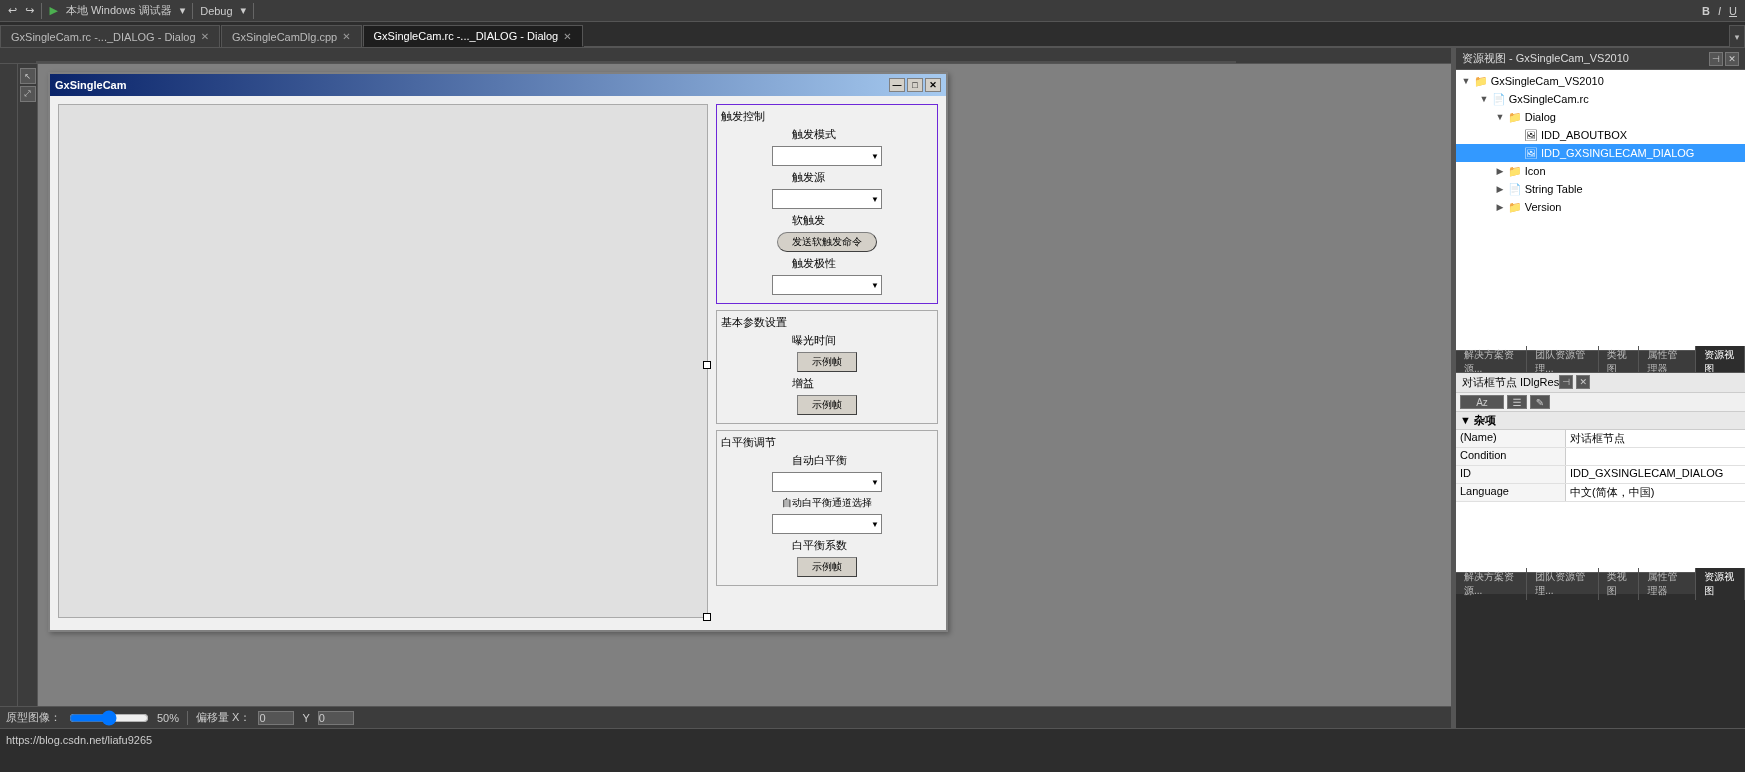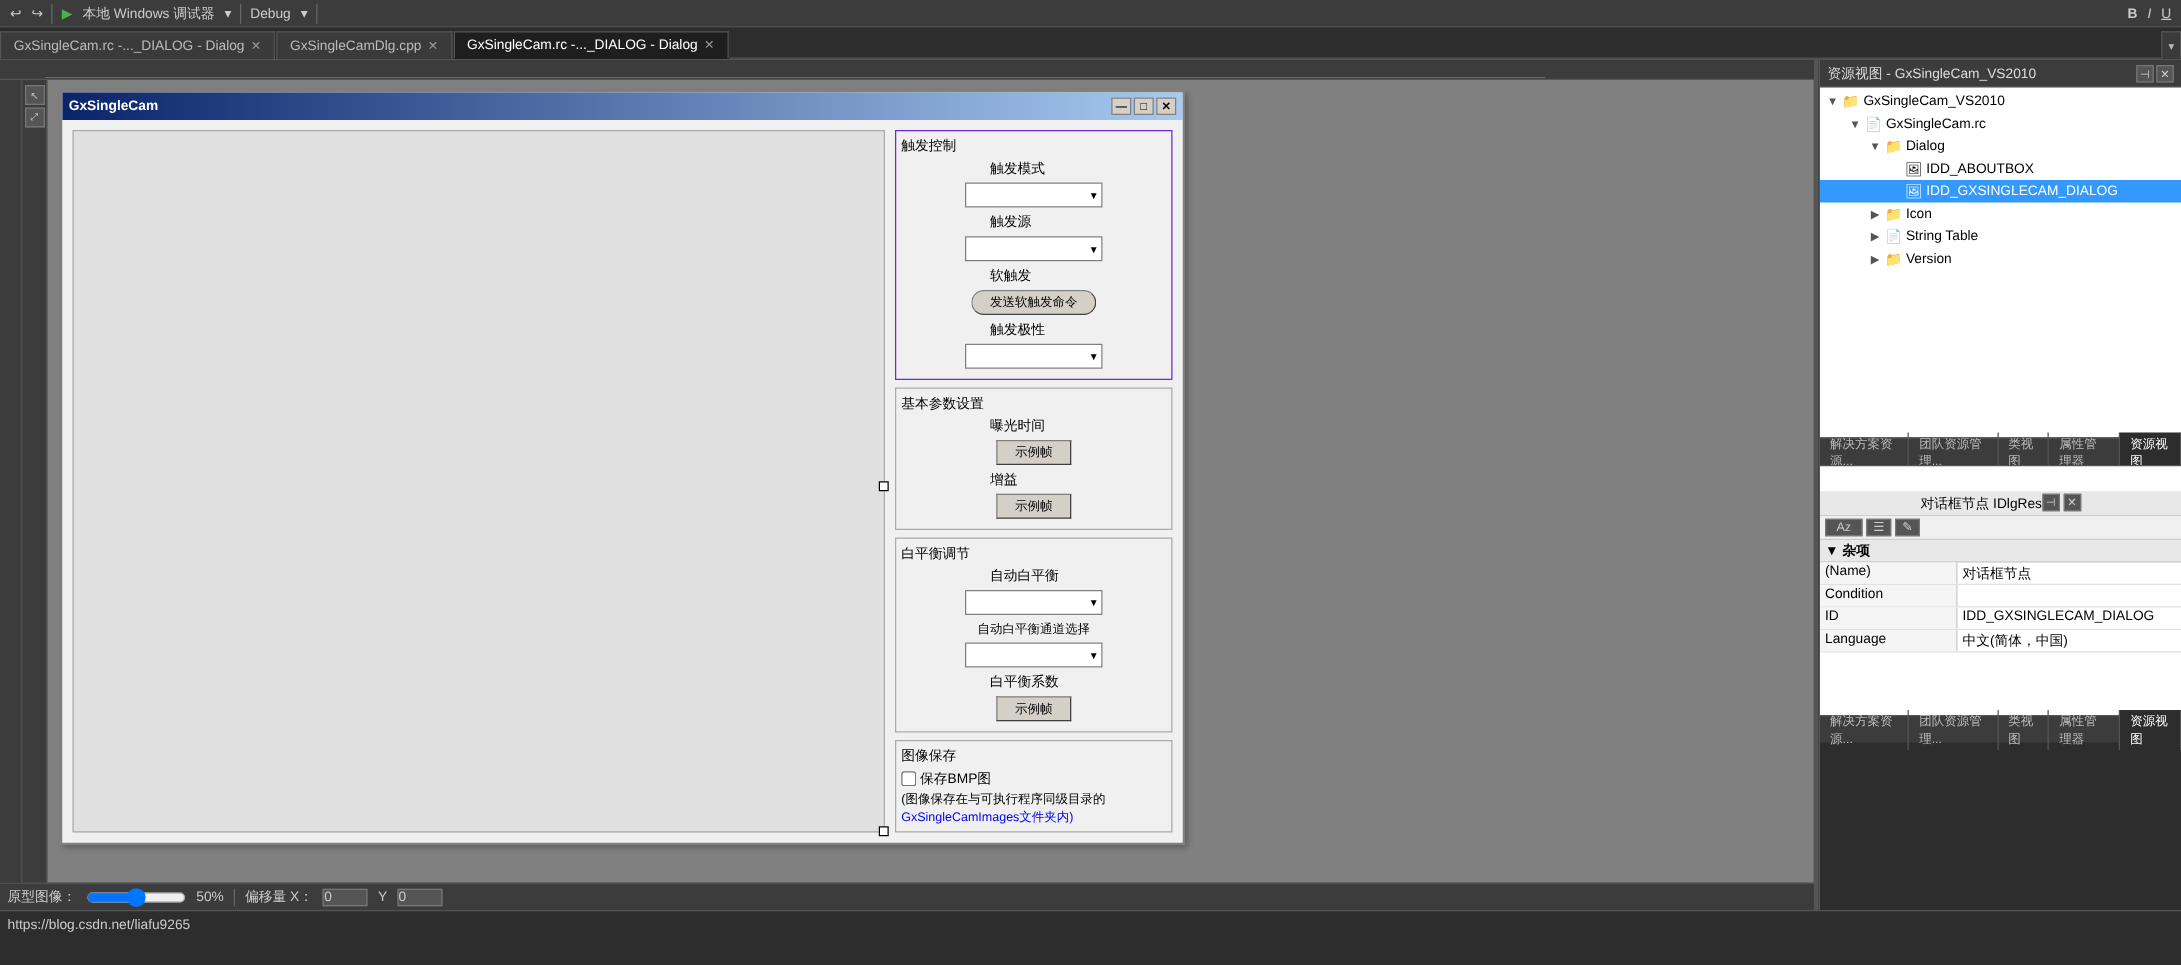--- a/index.html
+++ b/index.html
@@ -233,22 +233,21 @@
       overflow: hidden;
       font-size: 11px;
       color: #000;
     }
     .props-header {
       background: #e8e8e8;
       padding: 2px 6px;
       border-bottom: 1px solid #ccc;
       font-size: 11px;
       display: flex;
-      justify-content: center;
-      margin-top: 20px;
+      justify-content: flex-start;
     }
     .props-toolbar {
       background: #f0f0f0;
       padding: 2px 4px;
       border-bottom: 1px solid #ccc;
       display: flex;
       gap: 3px;
       align-items: center;
     }
     .props-row {
@@ -494,29 +493,20 @@
                   <div class="win-combo" style="width:110px;">
                     <span class="win-combo-arrow">▼</span>
                   </div>
                 </div>
                 <div class="ctrl-row">
                   <span class="ctrl-label">白平衡系数</span>
                   <button class="win-button" style="min-width:60px; font-size:10px;">示例帧</button>
                 </div>
               </div>
 
-              <div style="border:1px solid #aaa; padding:4px; background:#f0f0f0;">
-                <div class="section-label">图像保存</div>
-                <div class="checkbox-row">
-                  <input type="checkbox" class="win-checkbox" style="">
-                  <span>保存BMP图</span>
-                </div>
-                <div style="font-size:10px; color:#000; margin-top:2px;">(图像保存在与可执行程序同级目录的</div>
-                <div style="font-size:10px; color:#0000ee; margin-top:1px;">GxSingleCamImages文件夹内)</div>
-              </div>
 
             </div>
           </div>
         </div>
 
       </div>
     </div>
 
     <div class="status-bar" style="height:22px; background:#3c3c3c; display:flex; align-items:center; padding:0 6px; font-size:11px; color:#ccc; gap:8px;">
       <span>原型图像：</span>
@@ -609,21 +599,21 @@
 
       <div class="props-header">
         <span>对话框节点 IDlgRes</span>
         <div style="display:flex; gap:3px;">
           <div class="small-btn">⊣</div>
           <div class="small-btn">✕</div>
         </div>
       </div>
 
       <div class="props-toolbar">
-        <div class="small-btn" style="width:30px; font-size:10px;">Az</div>
+        <div class="small-btn" style="width:44px; font-size:10px;">Az</div>
         <div class="small-btn" style="width:20px; font-size:10px;">☰</div>
         <div class="small-btn" style="width:20px; font-size:10px;">✎</div>
       </div>
 
       <div class="props-section">
         <span>▼ </span>
         <span>杂项</span>
       </div>
 
       <div class="props-row">

